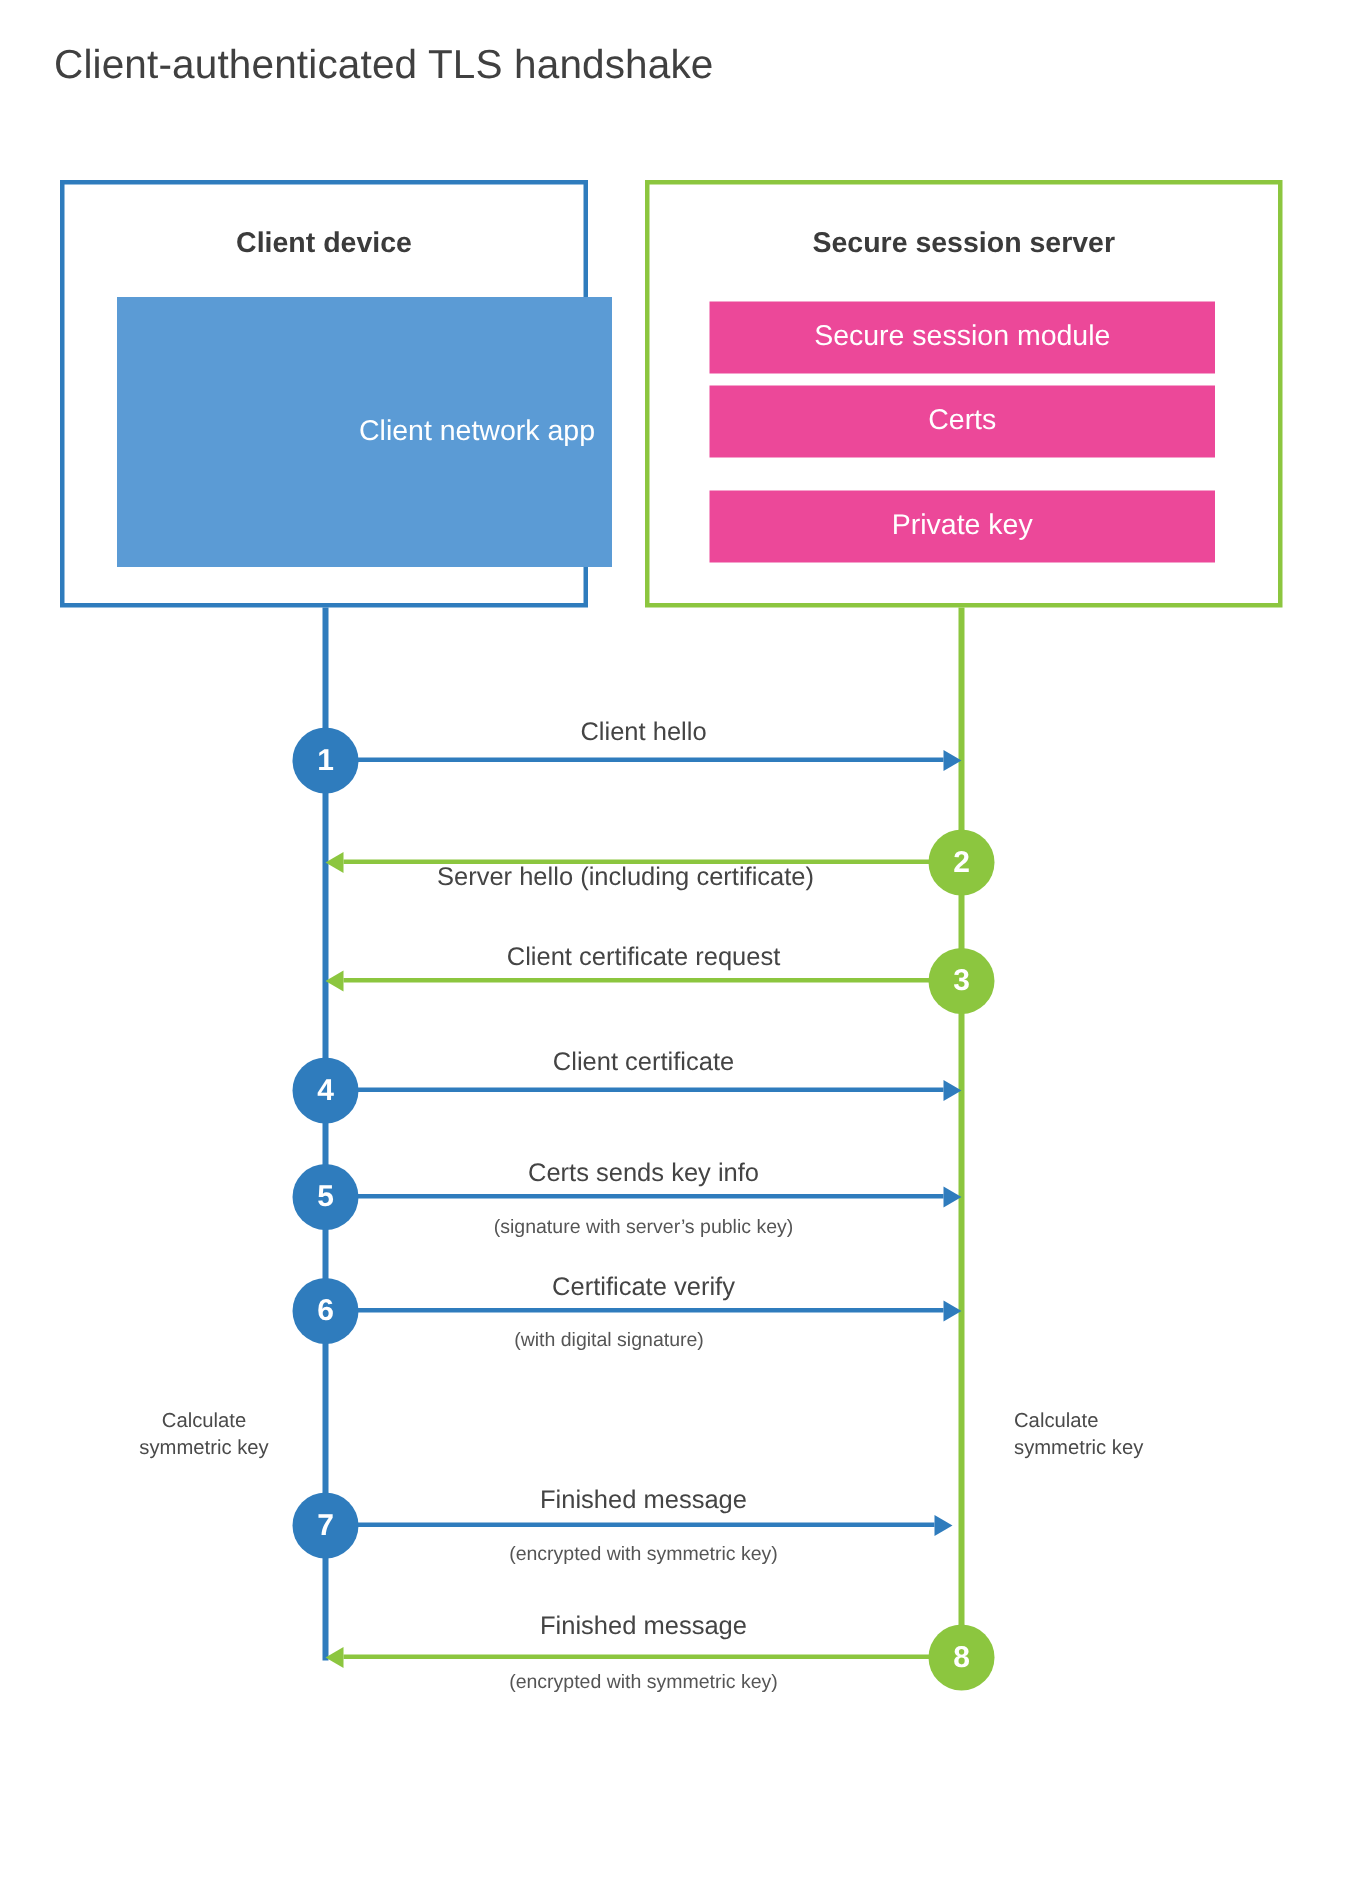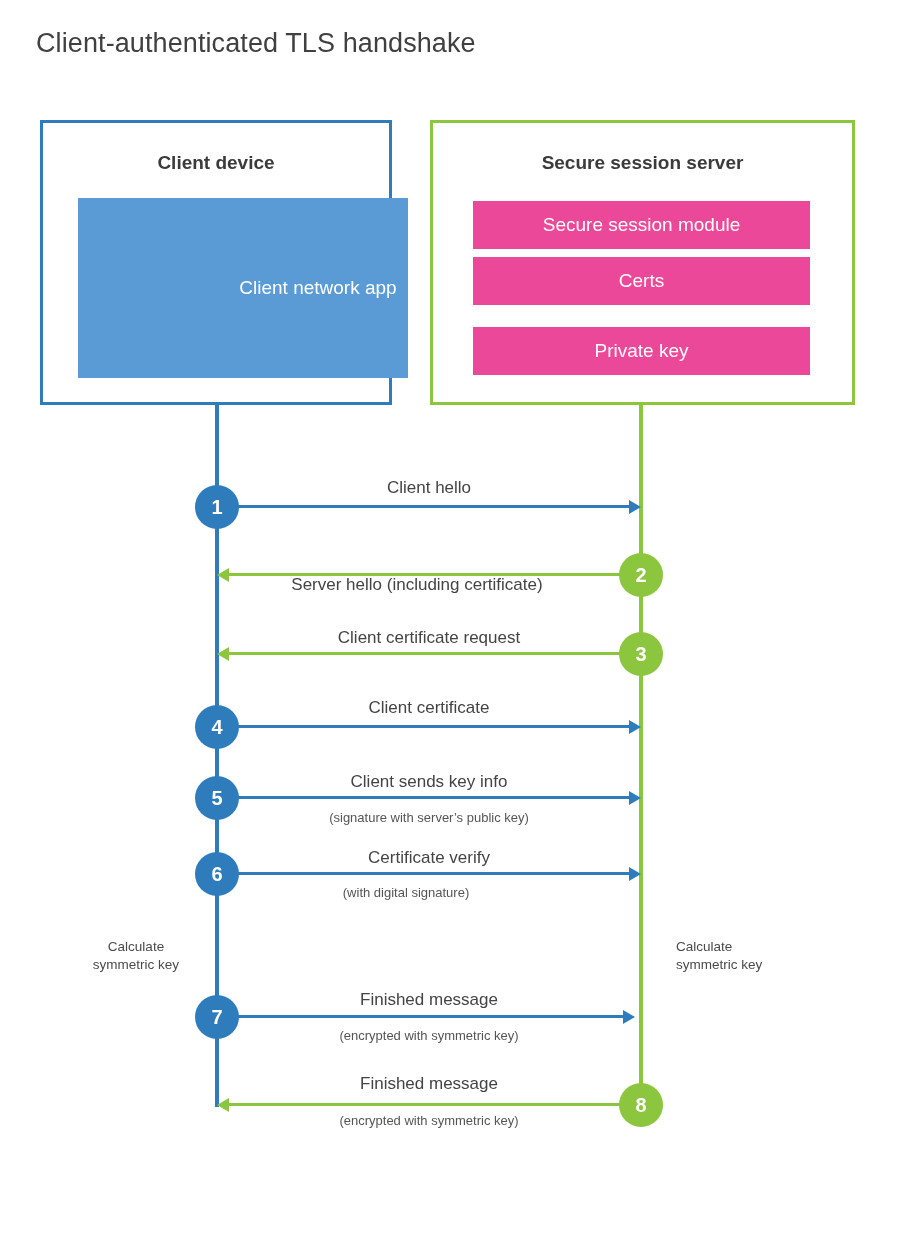--- a/index.html
+++ b/index.html
@@ -232,21 +232,21 @@
     <span>3</span>
   </div>
 
   <div class="msg-label" style="left:429px; top:698px;">Client certificate</div>
   <div class="msg-line blue" style="left:217px; top:725px; width:412px;"></div>
   <div class="arrow-head right blue" style="left:629px; top:719.5px;"></div>
   <div class="step-circle blue" style="left:195px; top:705px;">
     <span>4</span>
   </div>
 
-  <div class="msg-label" style="left:429px; top:772px;">Client sends key info</div>
+  <div class="msg-label" style="left:429px; top:772px;">Certs sends key info</div>
   <div class="msg-line blue" style="left:217px; top:796px; width:412px;"></div>
   <div class="arrow-head right blue" style="left:629px; top:790.5px;"></div>
   <div class="msg-sub" style="left:429px; top:810px;">(signature with server’s public key)</div>
   <div class="step-circle blue" style="left:195px; top:776px;">
     <span>5</span>
   </div>
 
   <div class="msg-label" style="left:429px; top:848px;">Certificate verify</div>
   <div class="msg-line blue" style="left:217px; top:872px; width:412px;"></div>
   <div class="arrow-head right blue" style="left:629px; top:866.5px;"></div>

